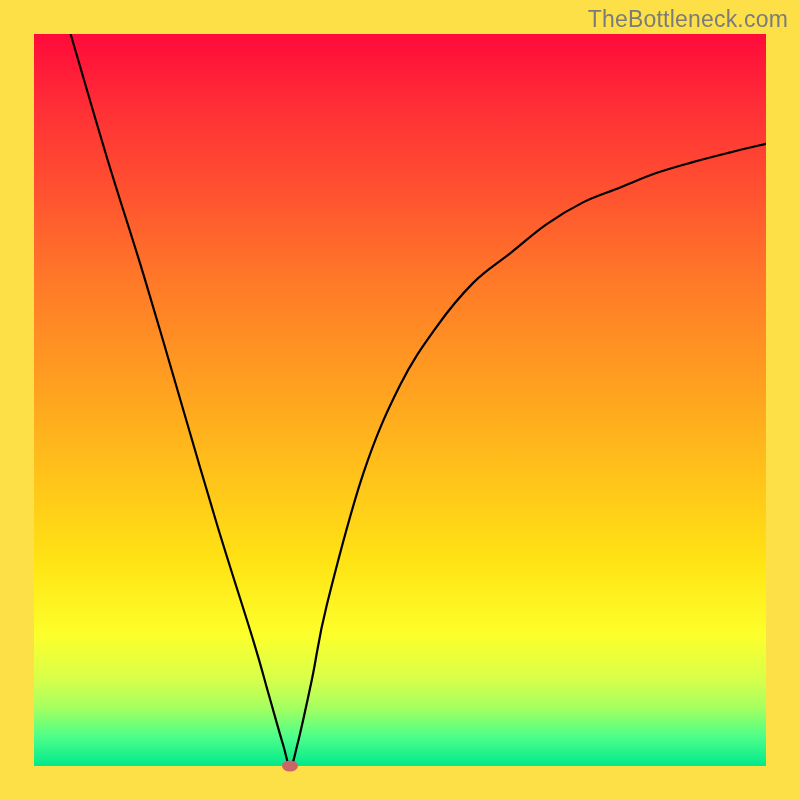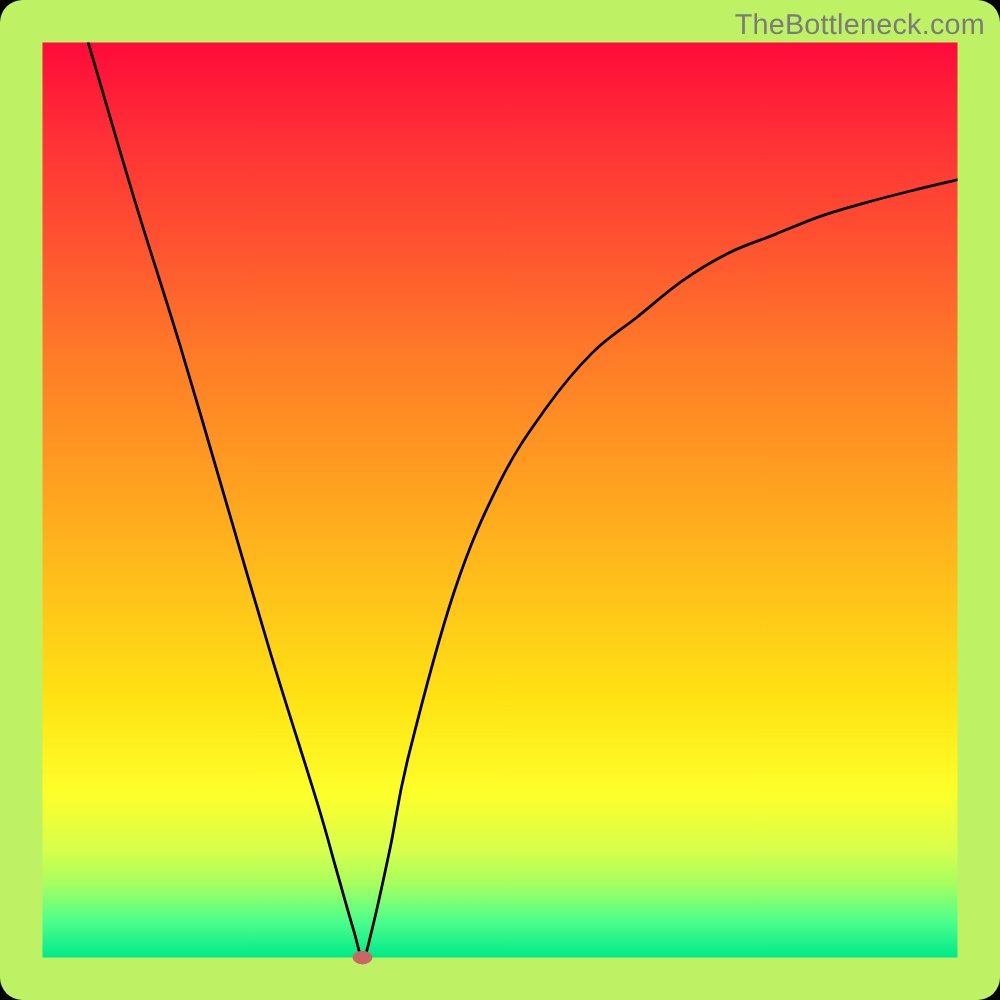--- a/index.html
+++ b/index.html
@@ -8,22 +8,21 @@
     width: 800px;
     height: 800px;
     background: #000;
     overflow: hidden;
     font-family: Arial, Helvetica, sans-serif;
   }
   .frame {
     position: relative;
     width: 800px;
     height: 800px;
-    background: #bef264;
-    border-radius: 18px;
+    background: #fde047;
   }
   .plot-area {
     position: absolute;
     left: 34px;
     top: 34px;
     width: 732px;
     height: 732px;
     
     background: linear-gradient(
       to bottom,

